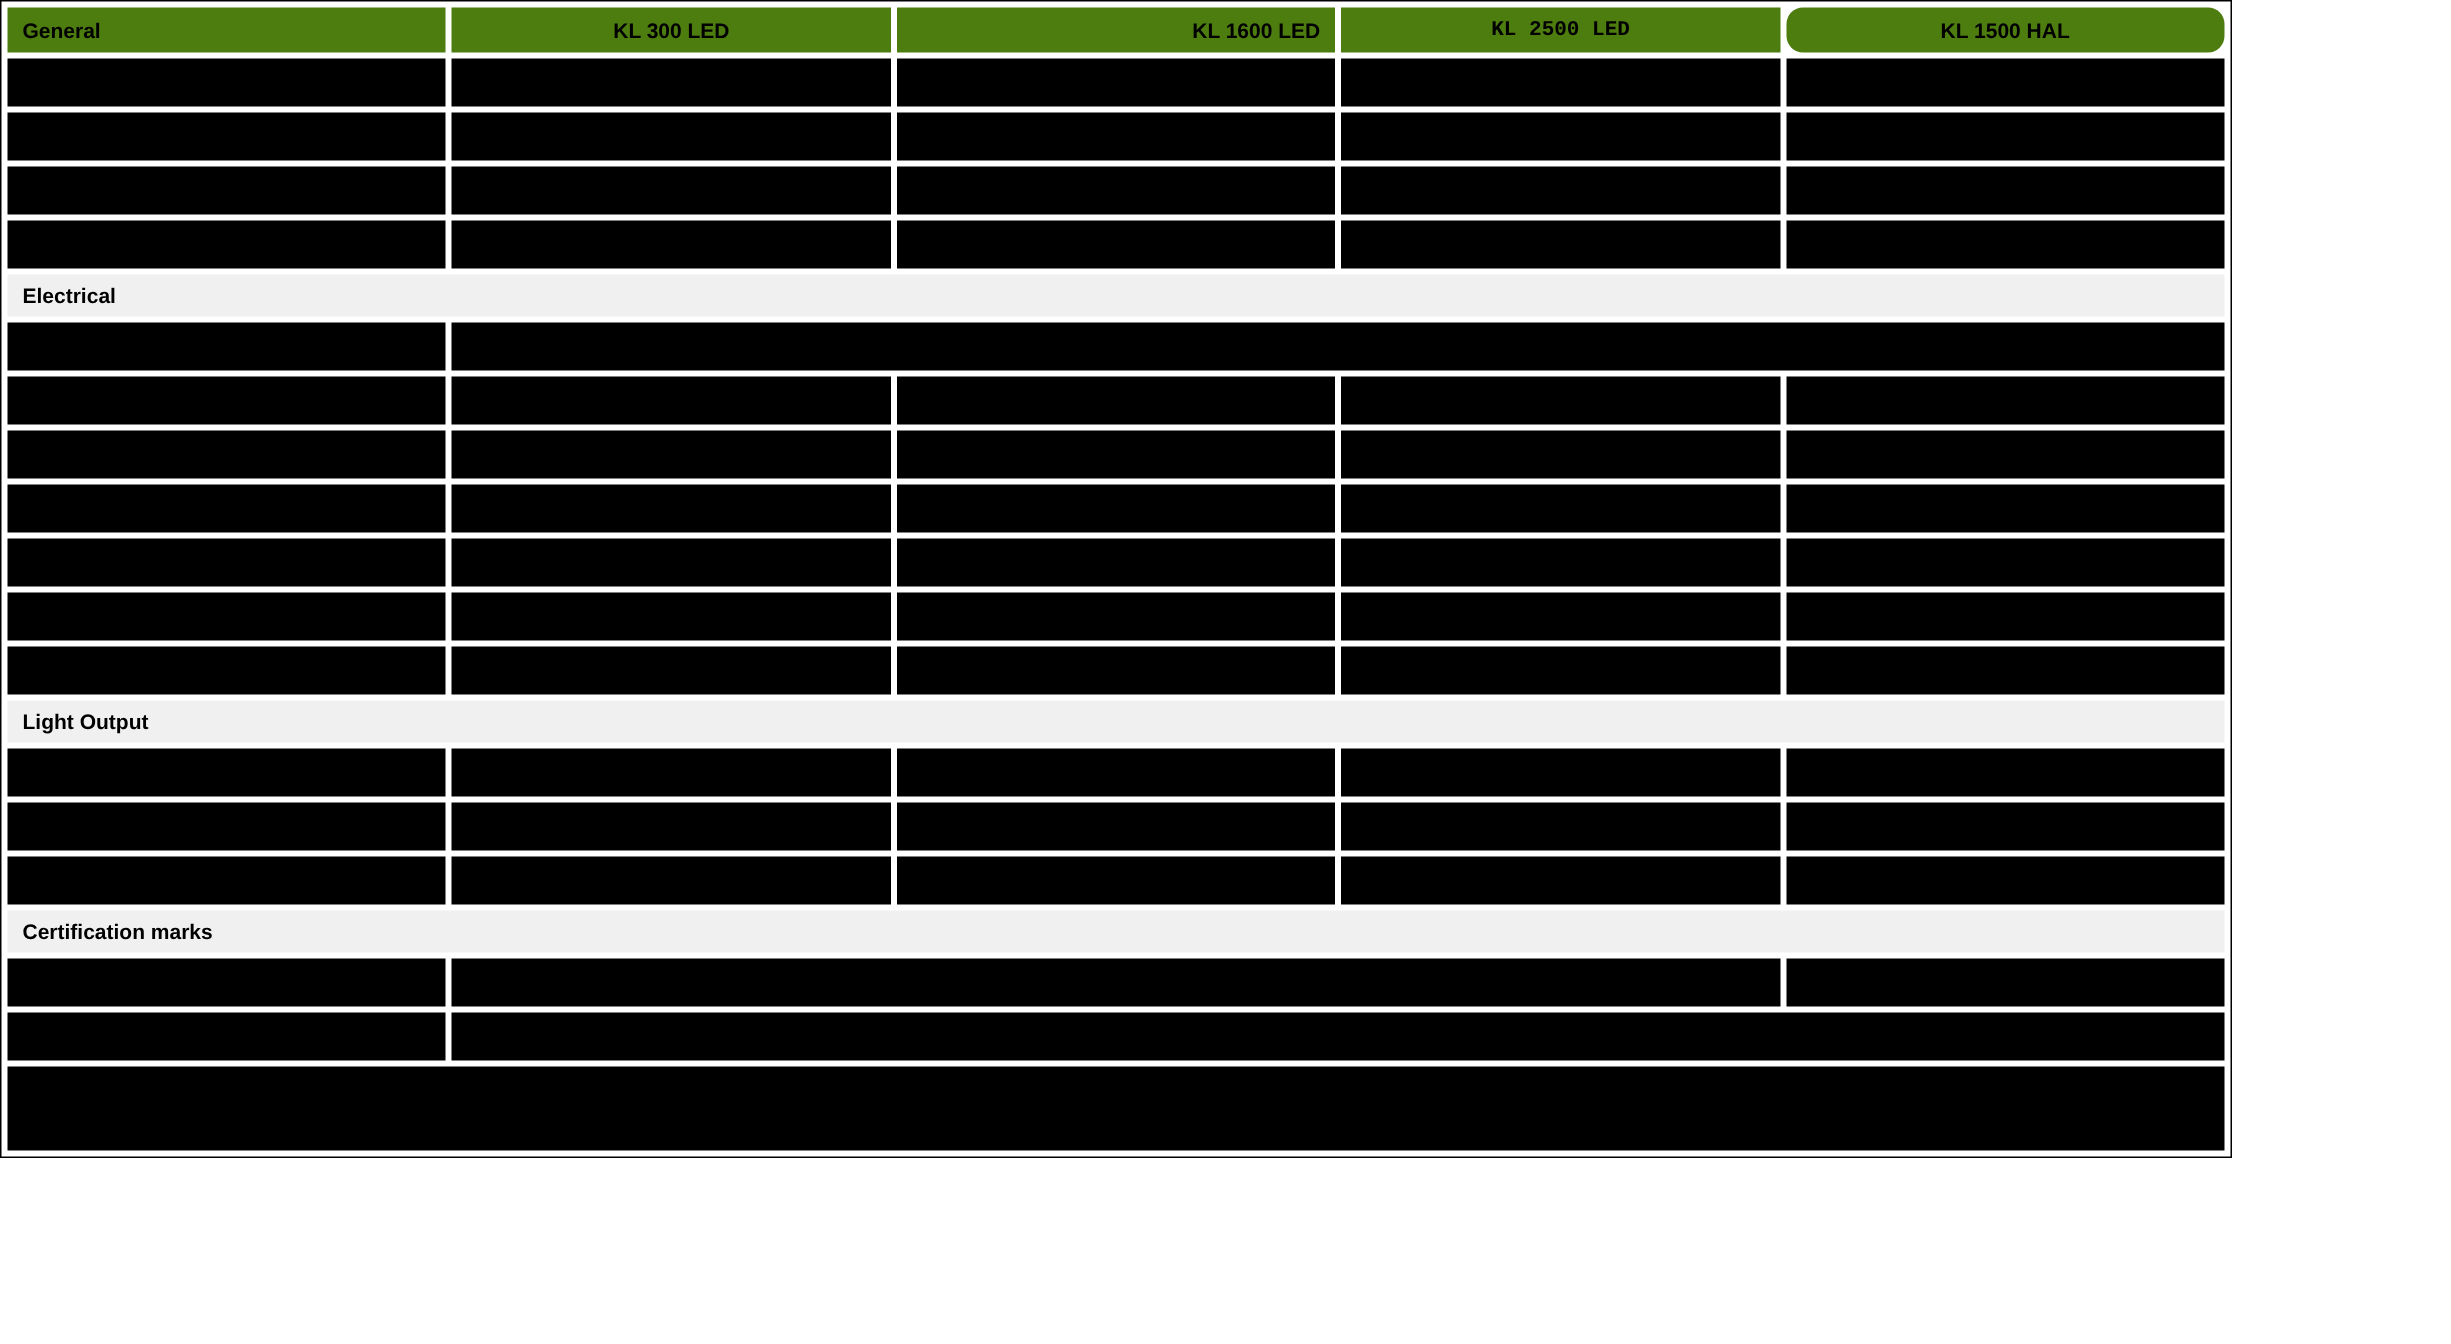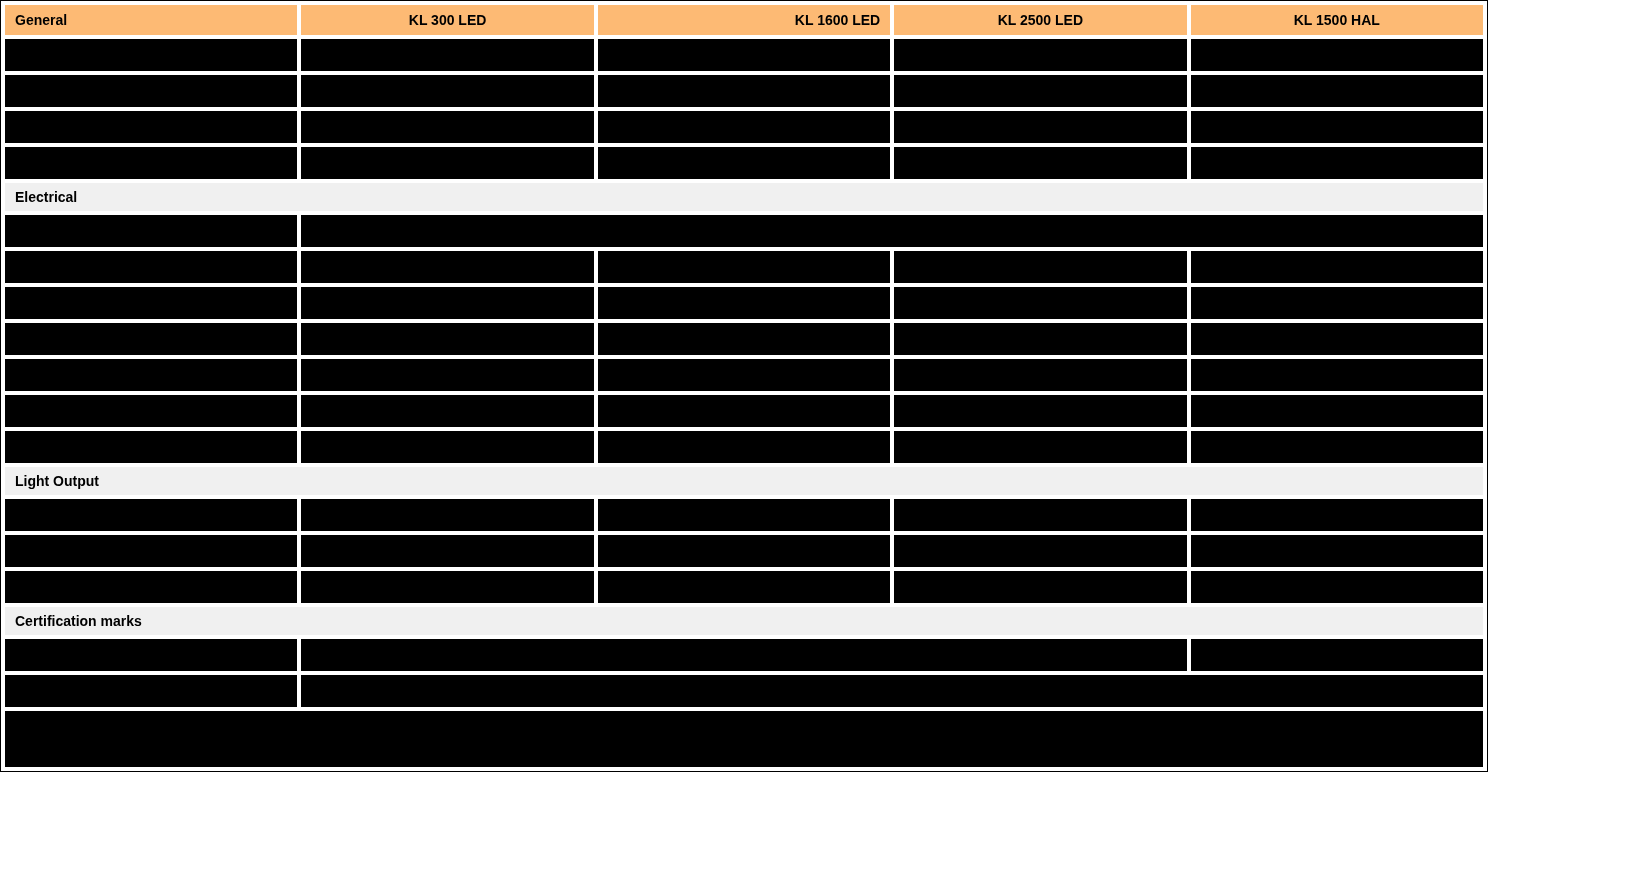--- a/index.html
+++ b/index.html
@@ -21,21 +21,21 @@
     border-collapse: separate;
     border-spacing: 4px;
     table-layout: fixed;
   }
   th, td {
     padding: 0;
     vertical-align: middle;
     text-align: left;
   }
   .hdr-row td, .hdr-row th {
-    background: #fdba74;
+    background: #4d7c0f;
     color: #000;
     font-weight: bold;
     height: 30px;
     padding: 6px 10px;
   }
   .hdr-row.center td { text-align: center; }
   .hdr-row td:first-child { text-align: left; }
   .section-row td {
     background: #f0f0f0;
     color: #000;
@@ -61,22 +61,22 @@
         <col class="cN">
         <col class="cN">
         <col class="cN">
         <col class="cN">
     </colgroup>
     <tbody id="tbody">
         <tr class="hdr-row center">
           <td>General</td>
           <td style="text-align: center; margin-top: 25px;">KL 300 LED</td>
           <td style="text-align: right;">KL 1600 LED</td>
-          <td style="text-align: center;">KL 2500 LED</td>
-          <td style="">KL 1500 HAL</td>
+          <td style="text-align: center; font-family: Liberation Mono, monospace;">KL 2500 LED</td>
+          <td style=" border-radius: 11px;">KL 1500 HAL</td>
         </tr>
         <tr class="data-row">
           <td></td>
           <td></td>
           <td></td>
           <td></td>
           <td></td>
         </tr>
         <tr class="data-row">
           <td></td>

